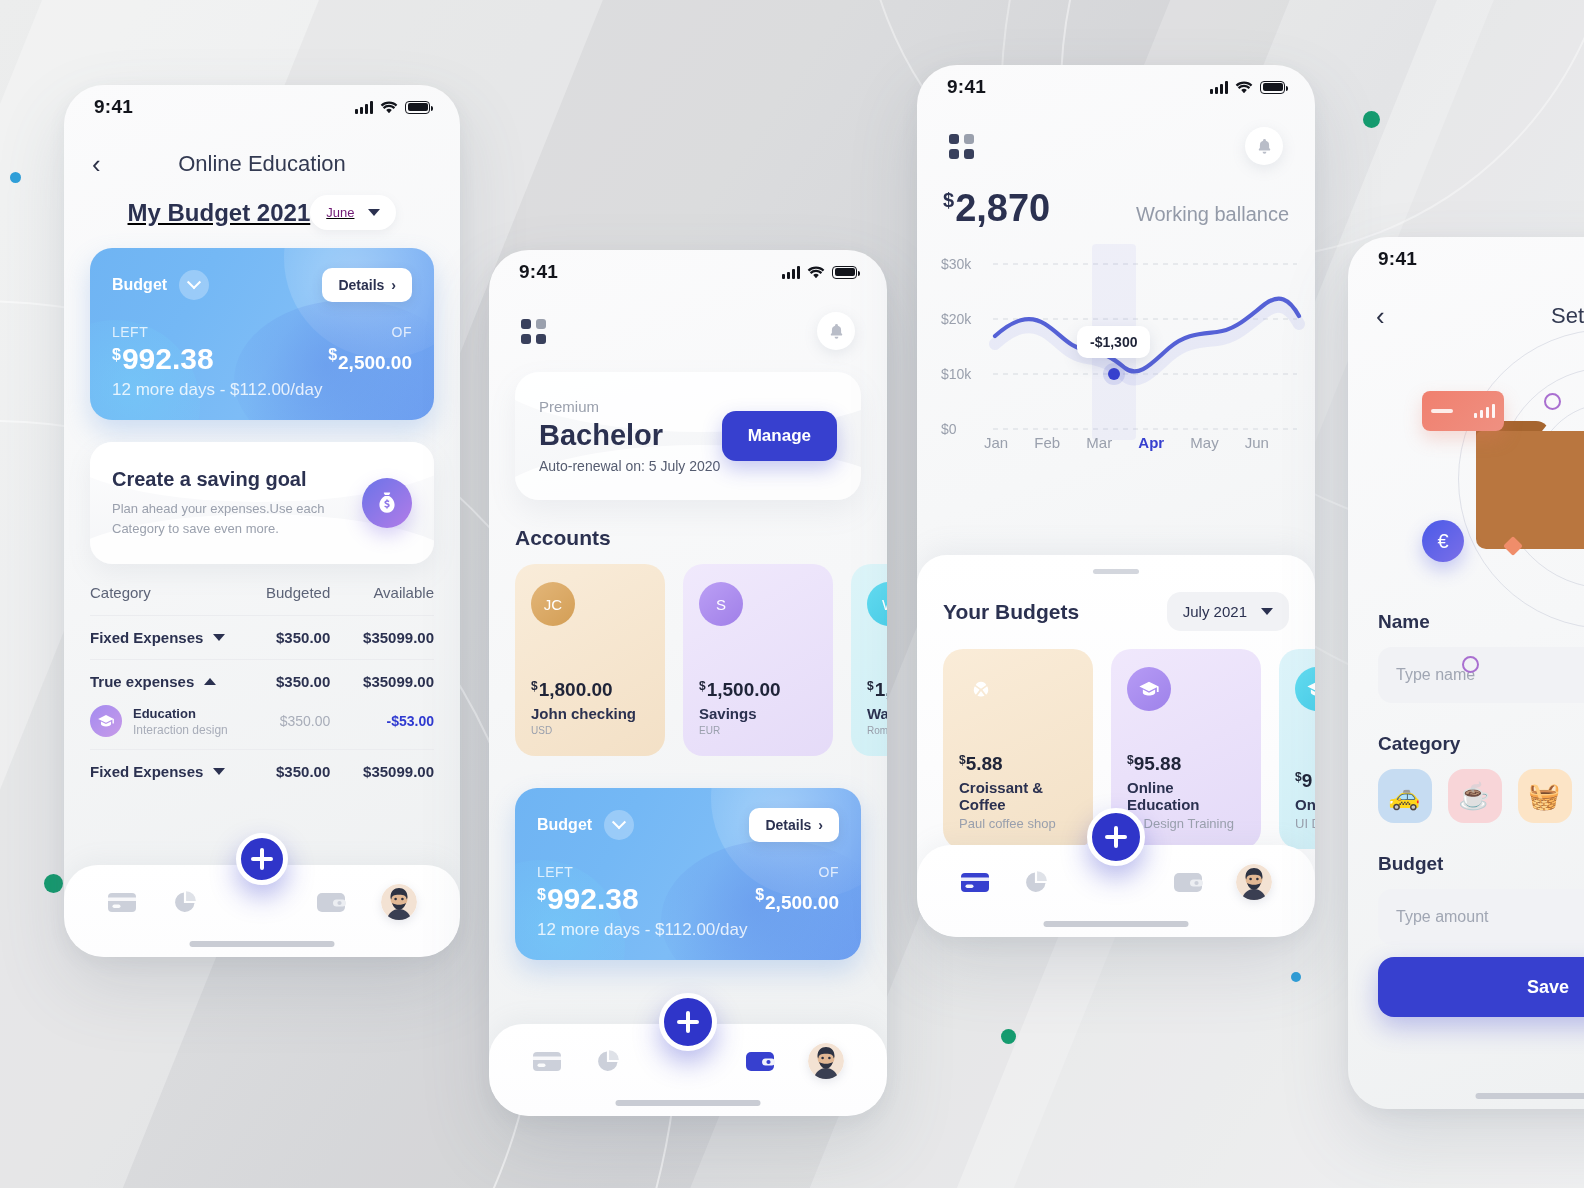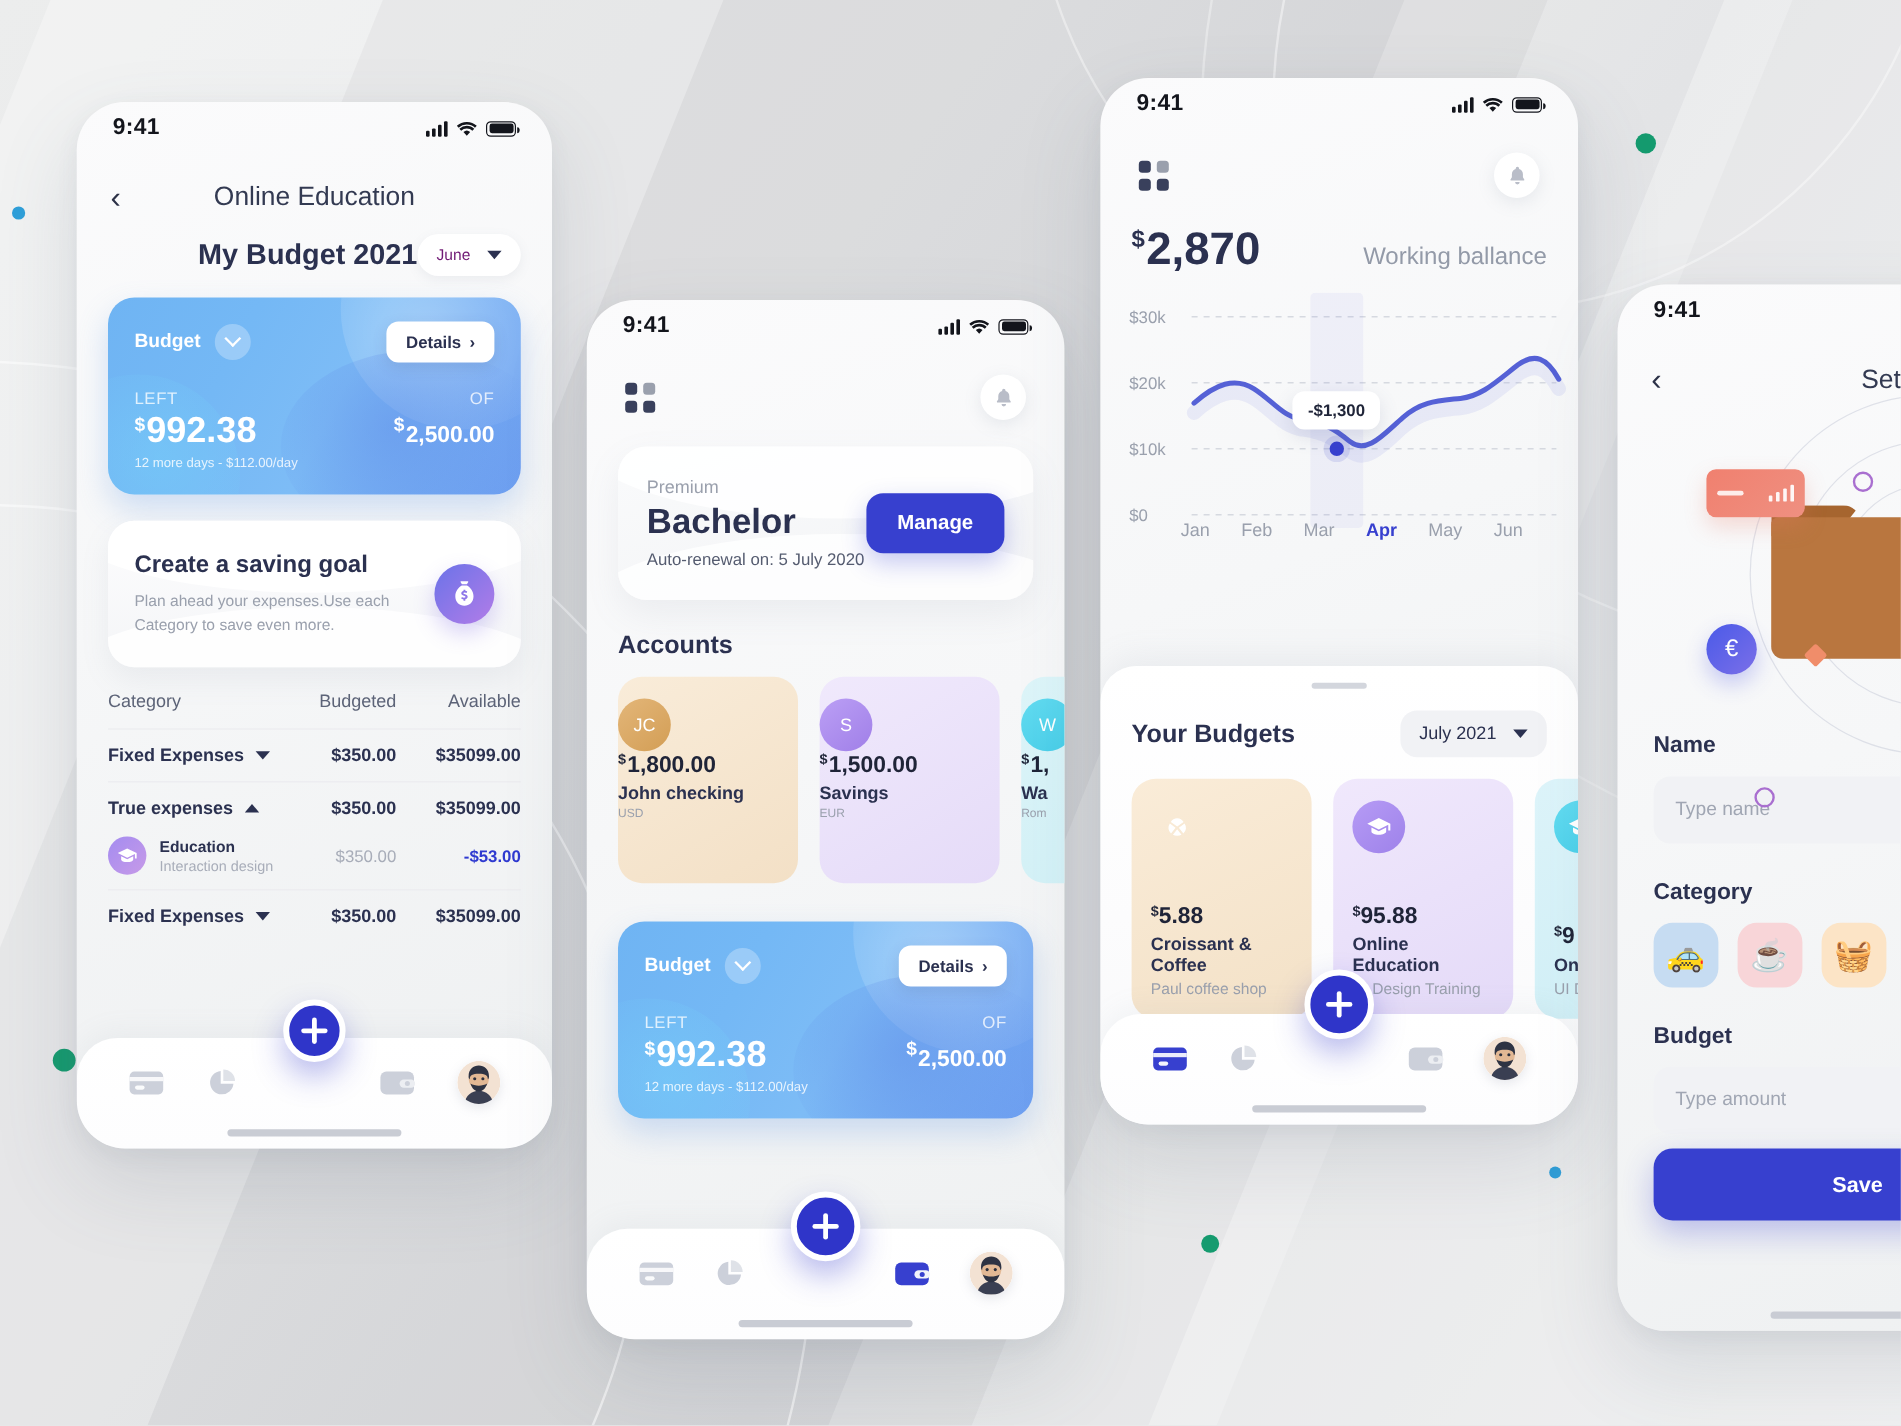--- a/index.html
+++ b/index.html
@@ -47,21 +47,21 @@
   .batt i { display:block; width:100%; height:100%; background:#13151c; border-radius:2px; }
 
   .navtitle { display:flex; align-items:center; padding: 14px 28px 0; position: relative; height: 56px; }
   .chev-back { font-size: 26px; color:#2c3147; font-weight: 300; line-height: 1; cursor: pointer; }
   .navtitle h1 { position:absolute; left:0; right:0; text-align:center; font-size: 22px; font-weight: 500; color:#333a52; pointer-events:none; }
 
   .homebar { position:absolute; bottom:10px; left:50%; transform:translateX(-50%); width:145px; height:6px; background:#c9ccd4; border-radius:3px; }
 
   
   #phone1 { left: 64px; top: 85px; width: 396px; height: 872px; }
-  .p1-head { display:flex; align-items:center; justify-content:flex-end; padding: 10px 26px 0; }
+  .p1-head { display:flex; align-items:center; justify-content:center; padding: 10px 26px 0; text-decoration: underline; }
   .p1-head h2 { font-size: 24px; font-weight: bold; color:#2b3150; }
   .month-sel { background:#fff; border-radius: 22px; padding: 10px 16px; display:flex; align-items:center; gap:14px; box-shadow:0 3px 10px rgba(120,130,150,.10); cursor:pointer; }
   .month-sel span { font-size: 13px; color:#701a75; font-weight:500; }
   .caret { width:0;height:0;border-left:6px solid transparent;border-right:6px solid transparent;border-top:7px solid #2b3150; }
   .caret.up { border-top:none; border-bottom:7px solid #2b3150; }
 
   .budget-card { position:relative; margin: 18px 26px 0; border-radius: 22px; overflow:hidden;
     background: linear-gradient(118deg,#6fb4f3 0%,#74b8f5 30%,#7dbcf6 55%,#6d9ef0 100%);
     padding: 20px 22px 20px; color:#fff; box-shadow: 0 12px 26px rgba(110,160,230,.30); }
   .blob { position:absolute; border-radius:50%; pointer-events:none; }
@@ -73,21 +73,21 @@
   .bc-label b { font-size:16px; font-weight:bold; }
   .circ-chev { width:30px;height:30px;border-radius:50%; background:rgba(255,255,255,.28); display:flex;align-items:center;justify-content:center; cursor:pointer; }
   .circ-chev::after { content:""; width:8px;height:8px; border-right:2.2px solid #fff; border-bottom:2.2px solid #fff; transform:rotate(45deg) translate(-2px,-2px); }
   .details-btn { background:#fff; color:#2b3150; font-size:14px; font-weight:bold; padding:9px 16px; border-radius:10px; display:flex; align-items:center; gap:7px; box-shadow:0 4px 12px rgba(40,70,130,.14); cursor:pointer; border:none; font-family:inherit;justify-content:center;}
   .bc-rows { position:relative; z-index:2; margin-top:22px; }
   .bc-r1 { display:flex; justify-content:space-between; font-size:14px; color:rgba(255,255,255,.78); letter-spacing:.5px; }
   .bc-r2 { display:flex; justify-content:space-between; align-items:baseline; margin-top:2px; }
   .amt-big { font-size:30px; font-weight:bold; }
   .amt-big sup, .amt-md sup { font-size:16px; font-weight:bold; vertical-align: 9px; margin-right:1px; }
   .amt-md { font-size:19px; font-weight:bold; }
-  .bc-sub { font-size:11px; color:rgba(255,255,255,.82); margin-top:4px; }
+  .bc-sub { font-size:17px; color:rgba(255,255,255,.82); margin-top:4px; }
 
   .goal-card { position:relative; margin:22px 26px 0; background: linear-gradient(180deg,#fdfdfe,#f4f5f7); border-radius:22px; padding:26px 22px; box-shadow:0 10px 24px rgba(130,140,160,.10); overflow:hidden; }
   .goal-card::before { content:""; position:absolute; left:-40px; top:-60px; width:420px;height:120px; background:#fff; border-radius:50%; opacity:.9; }
   .goal-card::after { content:""; position:absolute; left:-40px; bottom:-70px; width:420px;height:120px; background:#fff; border-radius:50%; opacity:.85; }
   .goal-inner { position:relative; z-index:2; display:flex; align-items:center; justify-content:space-between; gap:14px;}
   .goal-txt h3 { font-size:20px; font-weight:bold; color:#2b3150; }
   .goal-txt p { font-size:13px; color:#9aa0ad; line-height:1.5; margin-top:8px; max-width:245px; }
   .goal-icon { min-width:50px; width:50px;height:50px;border-radius:50%; background:linear-gradient(135deg,#6b73e8,#b27ce8); display:flex;align-items:center;justify-content:center; box-shadow:0 8px 18px rgba(130,110,230,.30); }
 
   .tbl { margin: 20px 26px 0; }
@@ -125,21 +125,21 @@
   .premium-card { position:relative; margin: 22px 26px 0; border-radius:24px; padding: 26px 24px; background: linear-gradient(165deg,#fafbfc 0%,#f2f3f5 100%); box-shadow:0 12px 28px rgba(130,140,160,.10); overflow:hidden; }
   .premium-card::before { content:""; position:absolute; left:-30px; top:-70px; width:430px;height:130px;background:#fff;border-radius:50%; opacity:.85;}
   .premium-card::after { content:""; position:absolute; left:-30px; bottom:-75px; width:430px;height:130px;background:#fff;border-radius:50%; opacity:.8;}
   .pc-inner { position:relative; z-index:2; display:flex; align-items:center; justify-content:space-between; }
   .pc-inner .lbl { font-size:15px; color:#9aa0ad; }
   .pc-inner h2 { font-size:29px; font-weight:bold; color:#2b3150; margin:4px 0 6px; }
   .pc-inner .sub { font-size:14px; color:#555c70; }
   .manage-btn { background:#3740cf; color:#fff; border:none; font-family:inherit; font-size:17px; font-weight:bold; padding:15px 26px; border-radius:14px; cursor:pointer; box-shadow:0 8px 20px rgba(55,64,207,.28);}
   .sect-title { font-size:21px; font-weight:bold; color:#2b3150; margin: 26px 26px 14px; }
   .acct-strip { display:flex; gap:18px; padding-left:26px; }
-  .acct-card { min-width:150px; width:150px; border-radius:20px; padding:18px 0 20px; display:flex; flex-direction:column; height:172px; }
+  .acct-card { min-width:150px; width:150px; border-radius:20px; padding:18px 16px 20px; display:flex; flex-direction:column; justify-content:space-between; height:192px; }
   .acct-card .ini { width:44px;height:44px;border-radius:50%; display:flex;align-items:center;justify-content:center; color:#fff; font-size:15px; font-weight:500; }
   .acct-card .amt { font-size:19px; font-weight:bold; color:#1f2438; }
   .acct-card .amt sup { font-size:12px; vertical-align:6px; margin-right:1px;}
   .acct-card .nm { font-size:15px; font-weight:bold; color:#2b3150; margin-top:4px;}
   .acct-card .cur { font-size:10px; color:#9aa0ad; margin-top:3px;}
   #fab2 { width:58px;height:58px; left:659px; top:993px; }
 
   
   #phone3 { left: 917px; top: 65px; width: 398px; height: 872px; }
   .seg { display:flex; background:#fff; border-radius:24px; margin: 20px 24px 0; padding:5px; box-shadow:0 4px 14px rgba(130,140,160,.10); }

